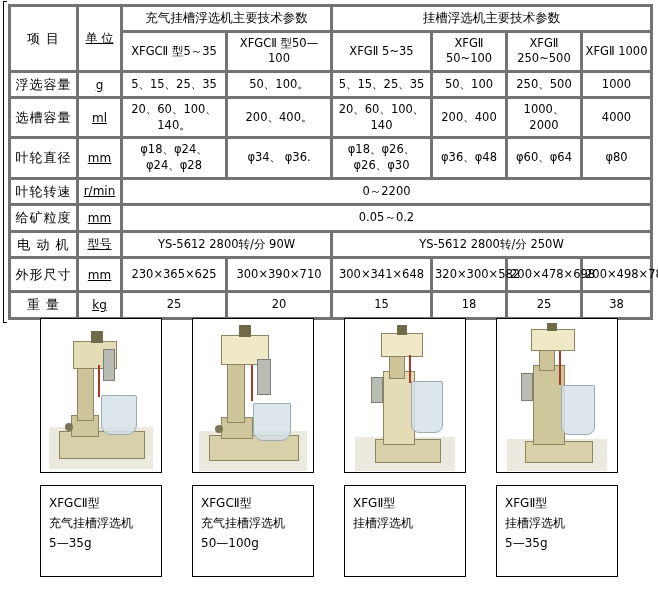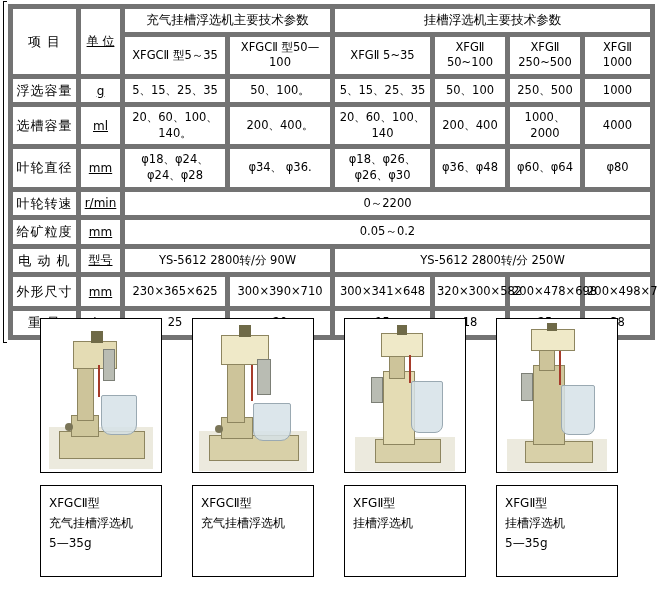--- a/index.html
+++ b/index.html
@@ -23,21 +23,21 @@
     left: 8px;
     top: 4px;
     width: 642px;
   }
   table.spec {
     border-collapse: collapse;
     width: 642px;
     table-layout: fixed;
   }
   table.spec td, table.spec th {
-    border: 5px solid #737373;
+    border: 3px solid #737373;
     text-align: center;
     vertical-align: middle;
     padding: 3px 2px;
     font-weight: normal;
     line-height: 1.35;
   }
   .thick-right { border-right: 2px solid #000 !important; }
   .grp-head { font-size: 12.5px; }
   .rowlabel { font-size: 13px; letter-spacing: 1px; }
   .unitcell { font-size: 12px; text-decoration: underline; }
@@ -251,20 +251,21 @@
       <div class="mach cream" style="left:28px;top:16px;width:46px;height:28px;"></div>
       <div class="mach drk" style="left:46px;top:6px;width:12px;height:12px;"></div>
       <div class="mach gray" style="left:64px;top:40px;width:12px;height:34px;"></div>
       <div class="mach tank" style="left:60px;top:84px;width:36px;height:36px;border-radius:2px 2px 10px 10px;"></div>
       <div class="mach redline" style="left:58px;top:46px;width:2px;height:36px;"></div>
       <div class="mach knob" style="left:22px;top:106px;width:8px;height:8px;"></div>
     </div>
     <div class="caption">
       <div>XFGCⅡ型</div>
       <div>充气挂槽浮选机</div>
+      <div>50—100g</div>
     </div>
   </div>
 
   <div class="card">
     <div class="photo">
       <div class="mach shadow" style="left:10px;top:118px;width:100px;height:34px;"></div>
       <div class="mach base" style="left:30px;top:120px;width:64px;height:22px;"></div>
       <div class="mach body1" style="left:38px;top:52px;width:30px;height:72px;"></div>
       <div class="mach pole" style="left:44px;top:24px;width:14px;height:34px;"></div>
       <div class="mach cream" style="left:36px;top:14px;width:40px;height:22px;"></div>

